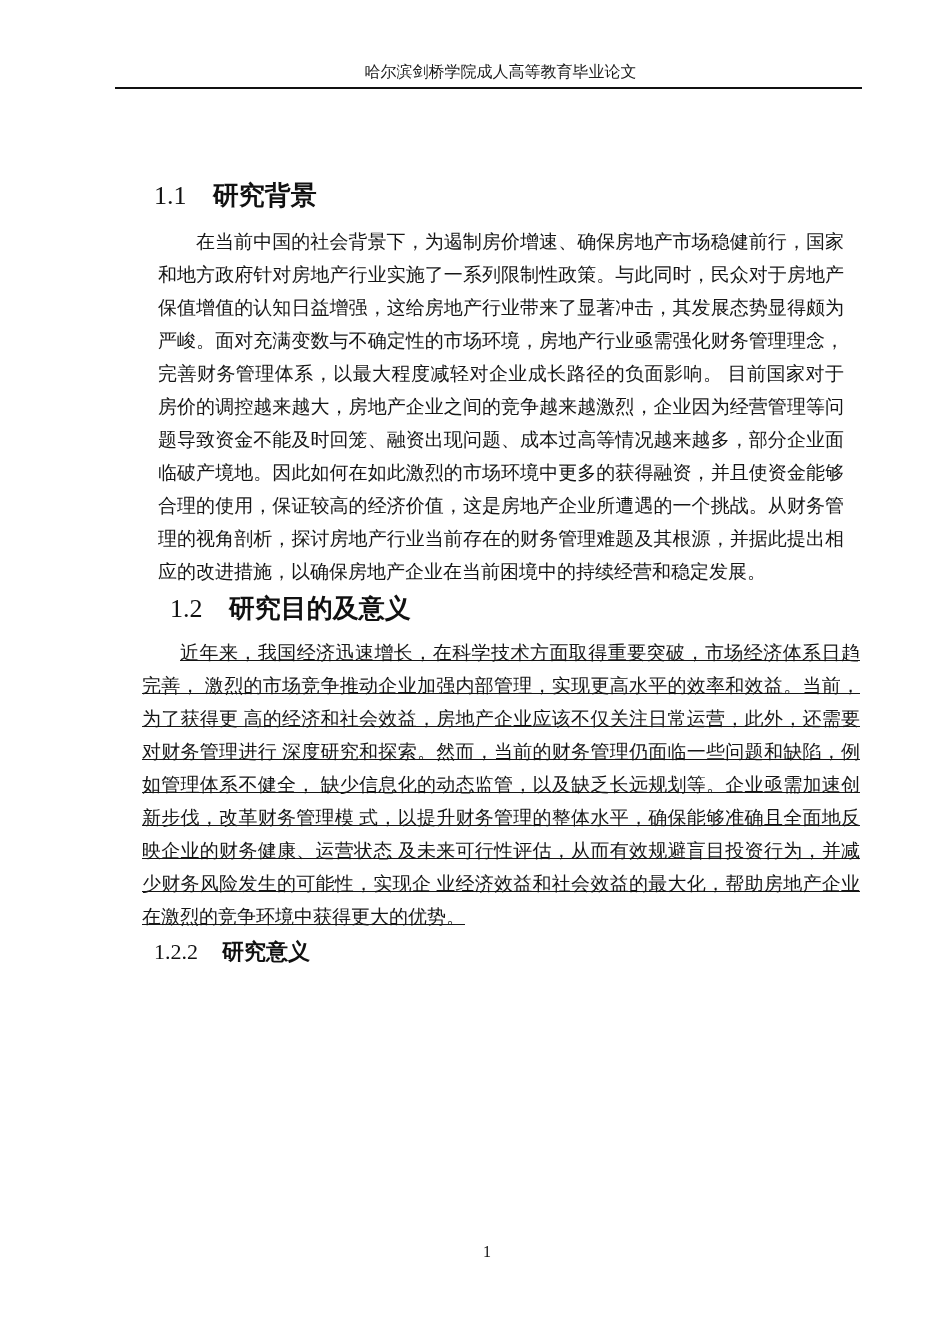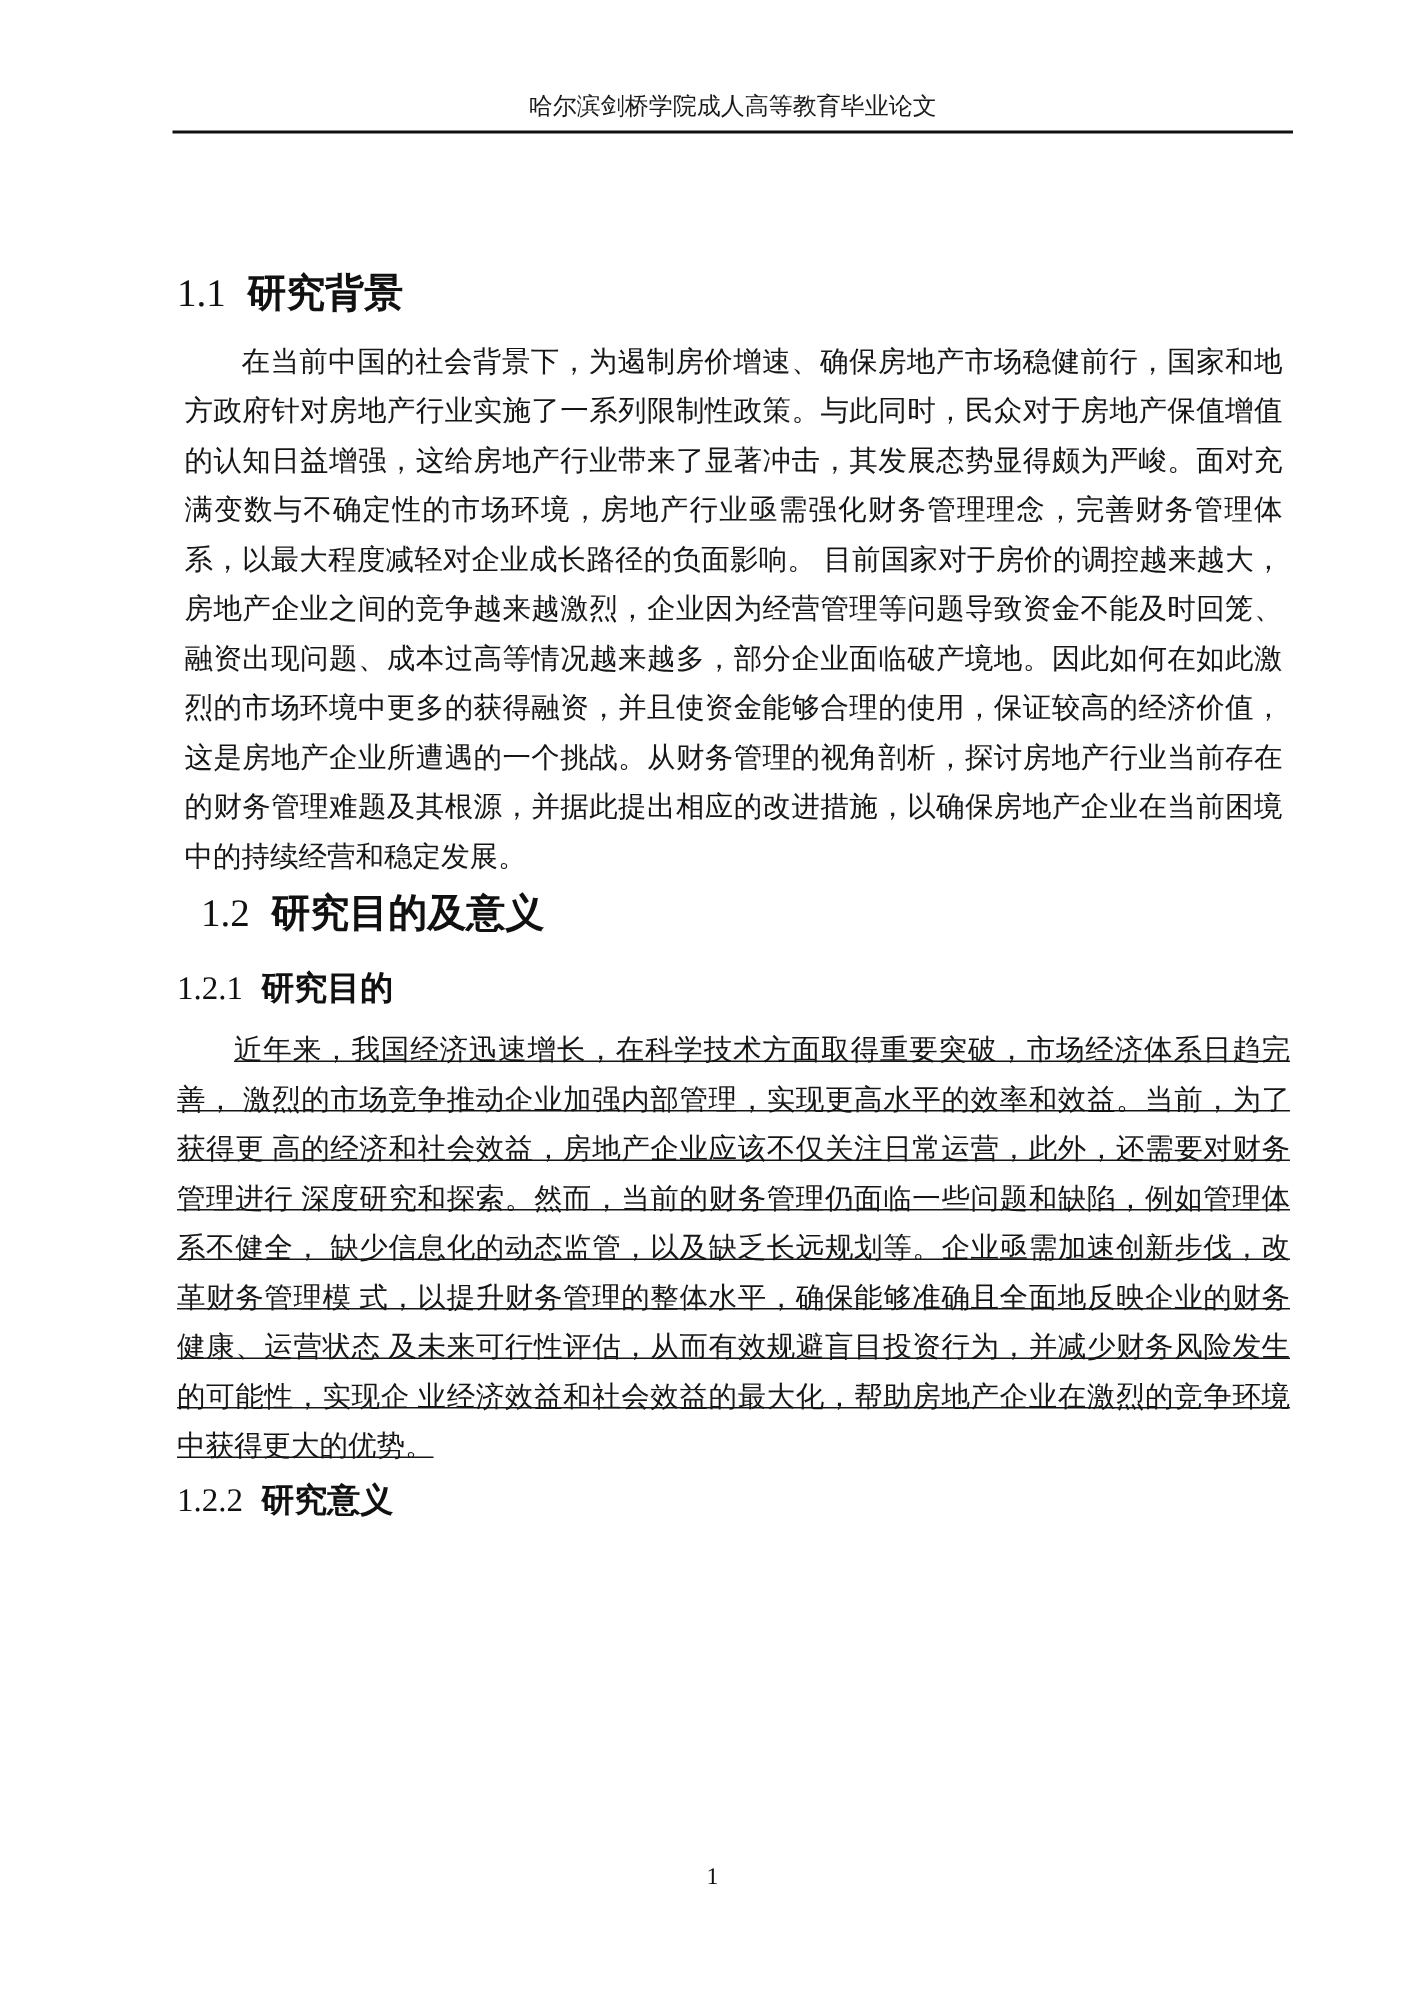--- a/index.html
+++ b/index.html
@@ -1,15 +1,15 @@
 <!DOCTYPE html>
 <html><head>
 <meta charset="utf-8">
 <style>
-  * { box-sizing: border-box; }
+  * { box-sizing: border-box; padding-left: 12px; }
   html, body {
     margin: 0; padding: 0;
     background: #ffffff;
     font-family: "Liberation Serif", "DejaVu Serif", serif;
     color: #111111;
   }
   .page {
     position: relative;
     width: 950px;
     height: 1344px;
@@ -64,21 +64,21 @@
     margin: 0;
     font-size: 19px;
     line-height: 33px;
     text-align: justify;
     text-indent: 2em;
     white-space: pre-wrap;
     word-break: break-all;
     color: #161616;
   }
   #h-11  { margin: 22px 0 0; }
-  #p-1   { margin: 12px 5px 0; }
+  #p-1   { margin: 12px 16px 0; }
   #h-12  { margin: 3px 16px 0; }
   #h-121 { margin: 18px 0 0; }
   #p-2   { margin: 10px 0 0; text-decoration: underline; }
   #h-122 { margin: 4px 0 0; }
   #p-3   { margin: 16px 0 0; }
   .footer {
     position: absolute;
     top: 1242px; left: 0; width: 950px;
     text-align: center;
     font-size: 16px;
@@ -102,23 +102,20 @@
     <h2 class="sec" id="h-11">
       <span class="h-num">1.1</span><span class="h-ttl">研究背景</span>
     </h2>
 
     <p class="body-para" id="p-1">在当前中国的社会背景下，为遏制房价增速、确保房地产市场稳健前行，国家和地方政府针对房地产行业实施了一系列限制性政策。与此同时，民众对于房地产保值增值的认知日益增强，这给房地产行业带来了显著冲击，其发展态势显得颇为严峻。面对充满变数与不确定性的市场环境，房地产行业亟需强化财务管理理念，完善财务管理体系，以最大程度减轻对企业成长路径的负面影响。 目前国家对于房价的调控越来越大，房地产企业之间的竞争越来越激烈，企业因为经营管理等问题导致资金不能及时回笼、融资出现问题、成本过高等情况越来越多，部分企业面临破产境地。因此如何在如此激烈的市场环境中更多的获得融资，并且使资金能够合理的使用，保证较高的经济价值，这是房地产企业所遭遇的一个挑战。从财务管理的视角剖析，探讨房地产行业当前存在的财务管理难题及其根源，并据此提出相应的改进措施，以确保房地产企业在当前困境中的持续经营和稳定发展。</p>
 
     <h2 class="sec" id="h-12">
       <span class="h-num">1.2</span><span class="h-ttl">研究目的及意义</span>
     </h2>
 
-    <h3 class="subsec" id="h-121">
-      <span class="h-num">1.2.1</span><span class="h-ttl">研究目的</span>
-    </h3>
 
     <p class="body-para" id="p-2">近年来，我国经济迅速增长，在科学技术方面取得重要突破，市场经济体系日趋完善， 激烈的市场竞争推动企业加强内部管理，实现更高水平的效率和效益。当前，为了获得更 高的经济和社会效益，房地产企业应该不仅关注日常运营，此外，还需要对财务管理进行 深度研究和探索。然而，当前的财务管理仍面临一些问题和缺陷，例如管理体系不健全， 缺少信息化的动态监管，以及缺乏长远规划等。企业亟需加速创新步伐，改革财务管理模 式，以提升财务管理的整体水平，确保能够准确且全面地反映企业的财务健康、运营状态 及未来可行性评估，从而有效规避盲目投资行为，并减少财务风险发生的可能性，实现企 业经济效益和社会效益的最大化，帮助房地产企业在激烈的竞争环境中获得更大的优势。</p>
 
     <h3 class="subsec" id="h-122">
       <span class="h-num">1.2.2</span><span class="h-ttl">研究意义</span>
     </h3>
 
 
   </div>
 

